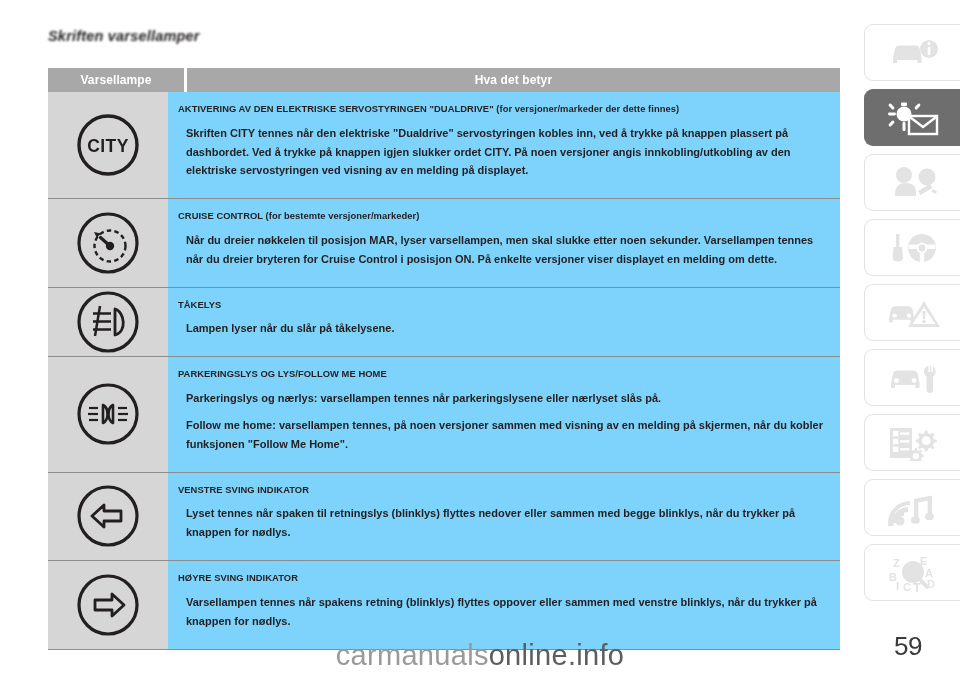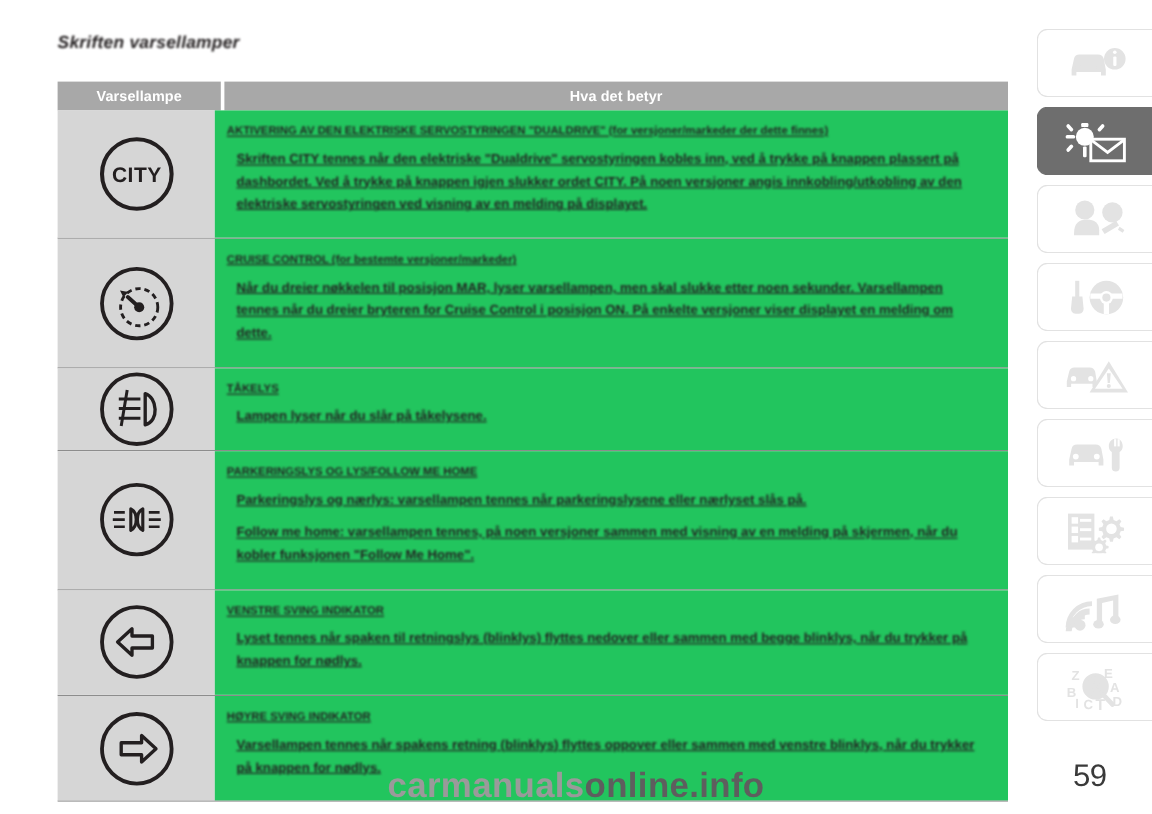--- a/index.html
+++ b/index.html
@@ -55,33 +55,32 @@
   .th-lamp { width: 136px; }
   .th-meaning { flex: 1; }
 
   .trow {
     display: flex;
     border-bottom: 1px solid #8d8d8d;
   }
   .trow:first-of-type { border-top: none; }
 
   .cell-icon {
-    width: 131px;
+    width: 120px;
     background: #d6d6d6;
     display: flex;
     align-items: center;
     justify-content: center;
     box-sizing: border-box;
   }
   .cell-text {
     flex: 1;
     padding: 10px 8px 10px 10px;
     box-sizing: border-box;
-    background: #22c55e;
-    text-decoration: underline;
+    background: #7dd3fc;
   }
 
   .lamp-title {
     font-size: 9.4px;
     font-weight: bold;
     letter-spacing: 0.05px;
     line-height: 1.45;
     margin: 0 0 2px 0;
     filter: blur(0.75px);
   }
@@ -147,21 +146,21 @@
     bottom: 0;
     width: 960px;
     height: 46px;
     display: flex;
     align-items: center;
     justify-content: center;
     pointer-events: none;
   }
   .watermark span {
     font-size: 29px;
-    font-weight: 700;
+    font-weight: 400;
     letter-spacing: 0.3px;
     color: #9a9a9a;
   }
   .watermark .wm-dark { color: #5e5e5e; }
 </style>
 </head>
 <body>
 
 <div class="page-title">Skriften varsellamper</div>
 

